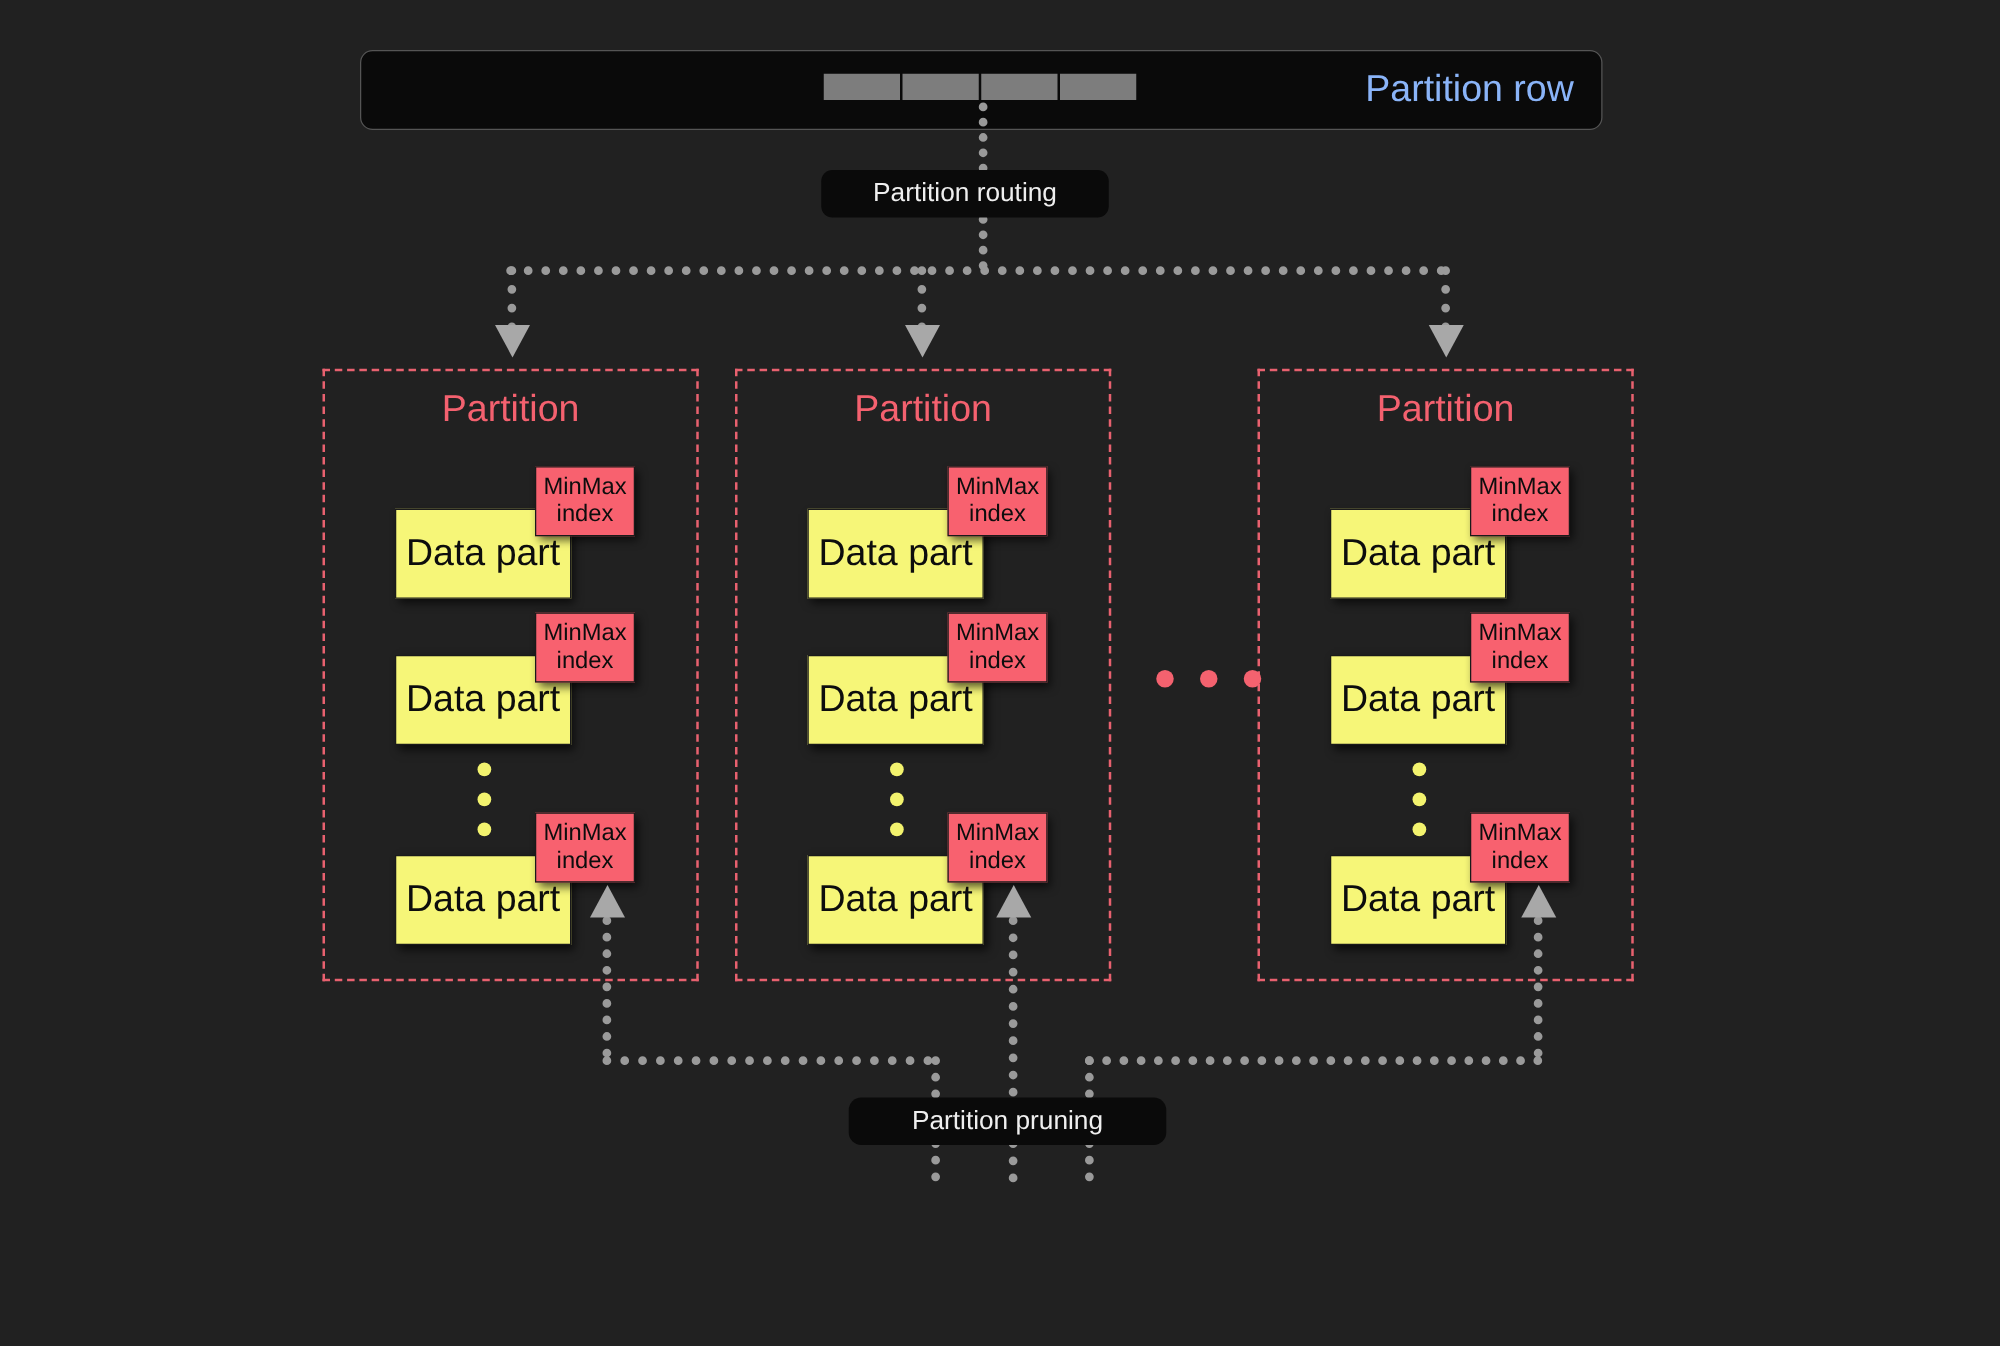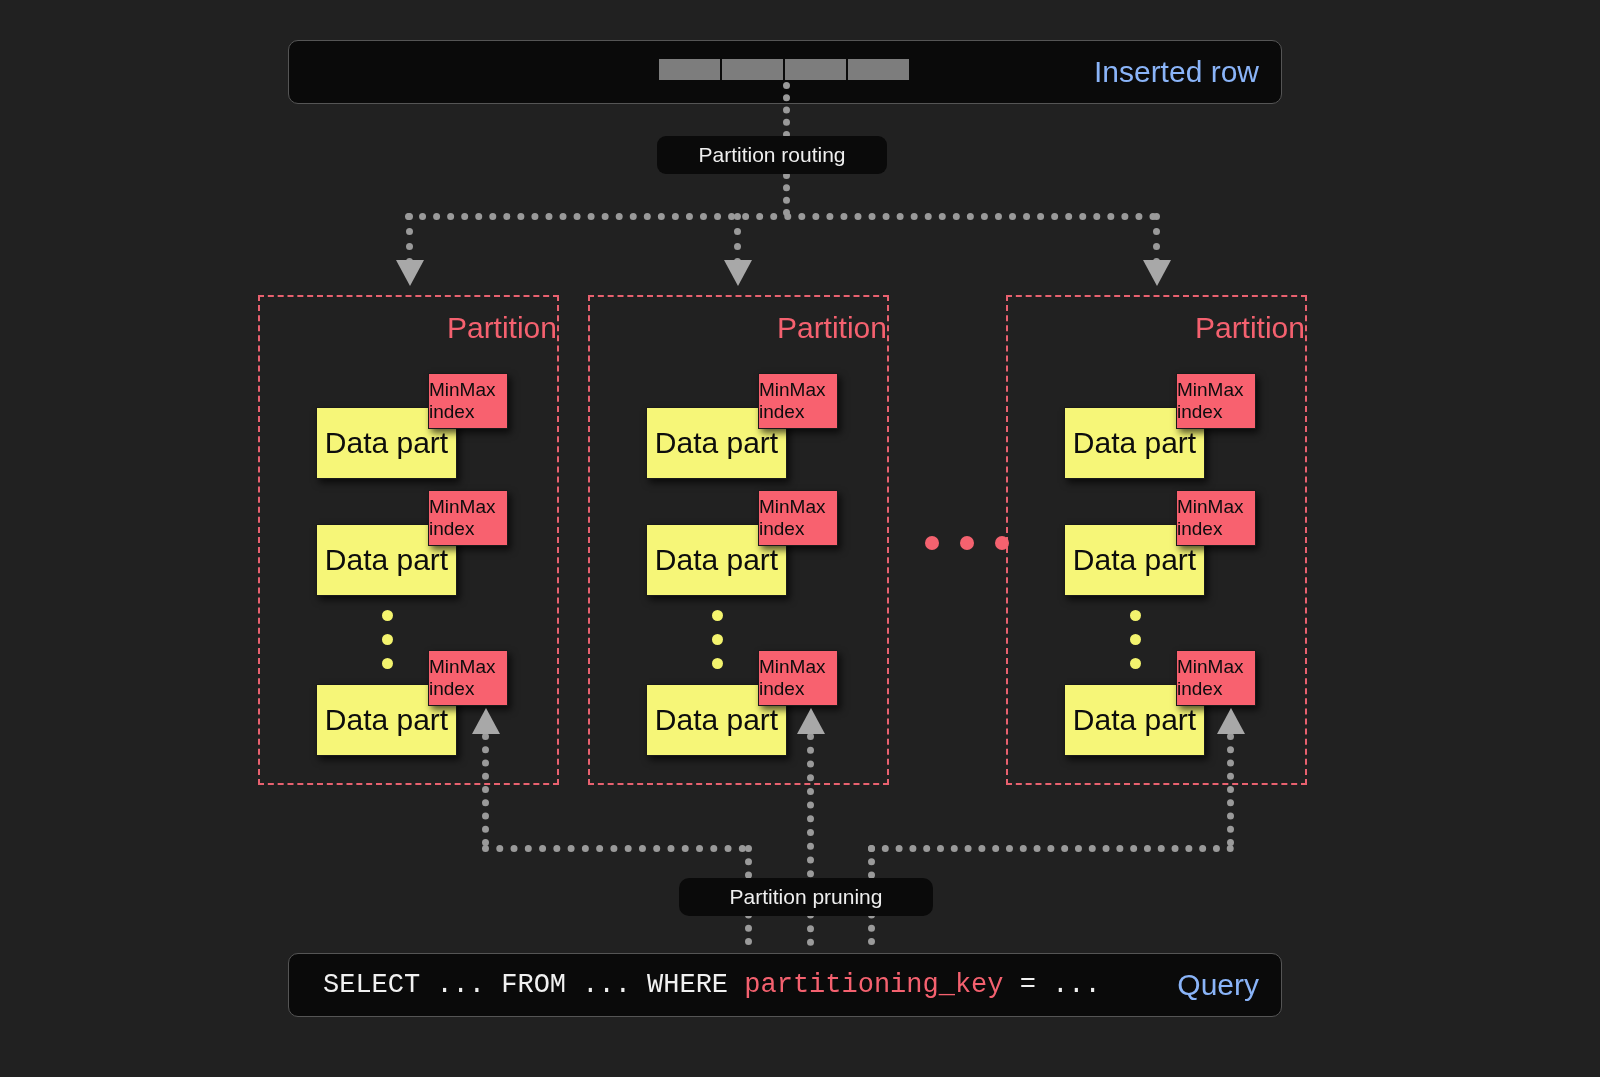--- a/index.html
+++ b/index.html
@@ -94,21 +94,21 @@
     position: absolute;
     border: 2px dashed #e8616f;
     box-sizing: border-box;
     top: 295px;
     height: 490px;
     z-index: 1;
   }
   .partition-title {
     position: absolute;
     top: 14px; left: 0; right: 0;
-    text-align: right;
+    text-align: center;
     color: #f4616f;
     font-size: 30px;
   }
   .data-part {
     position: absolute;
     background: #f6f678;
     border: 1px solid #1a1a1a;
     box-shadow: 3px 4px 7px rgba(0,0,0,0.65);
     color: #0d0d0d;
     font-size: 30px;
@@ -124,21 +124,21 @@
     position: absolute;
     background: #f8616f;
     border: 1px solid #1a1a1a;
     box-shadow: 3px 4px 7px rgba(0,0,0,0.65);
     color: #0d0d0d;
     font-size: 19px;
     line-height: 1.15;
     text-align: center;
     display: flex;
     flex-direction: column;
-    align-items: flex-start;
+    align-items: center;
     justify-content: center;
     box-sizing: border-box;
     width: 80px;
     height: 56px;
     z-index: 4;
   }
   .vdots {
     position: absolute;
     display: flex;
     flex-direction: column;
@@ -187,21 +187,21 @@
     font-size: 30px;
     white-space: nowrap;
   }
 </style>
 </head>
 <body>
 
 <div id="canvas">
 
   <div class="bar" id="inserted-row-bar">
-    <div id="inserted-row-label">Inserted row</div>
+    <div id="inserted-row-label">Partition row</div>
   </div>
   <div id="row-cells">
     <div class="row-cell"></div>
     <div class="row-cell"></div>
     <div class="row-cell"></div>
     <div class="row-cell"></div>
   </div>
 
   <div class="dot-v" style="left:783px; top:82px; height:56px;"></div>
 
@@ -324,18 +324,14 @@
   <div class="dot-h" style="left:482px; top:845px; width:264px;"></div>
   <div class="dot-h" style="left:868px; top:845px; width:366px;"></div>
 
   <div class="dot-v" style="left:745px; top:845px; height:100px;"></div>
   <div class="dot-v" style="left:868px; top:845px; height:100px;"></div>
 
   <div class="pill" id="partition-pruning-pill">
     <span>Partition pruning</span>
   </div>
 
-  <div class="bar" id="query-bar">
-    <div id="query-text"><span>SELECT ... FROM ... WHERE </span><span class="key">partitioning_key</span><span> = ...</span></div>
-    <div id="query-label">Query</div>
-  </div>
 
 </div>
 
 </body></html>

